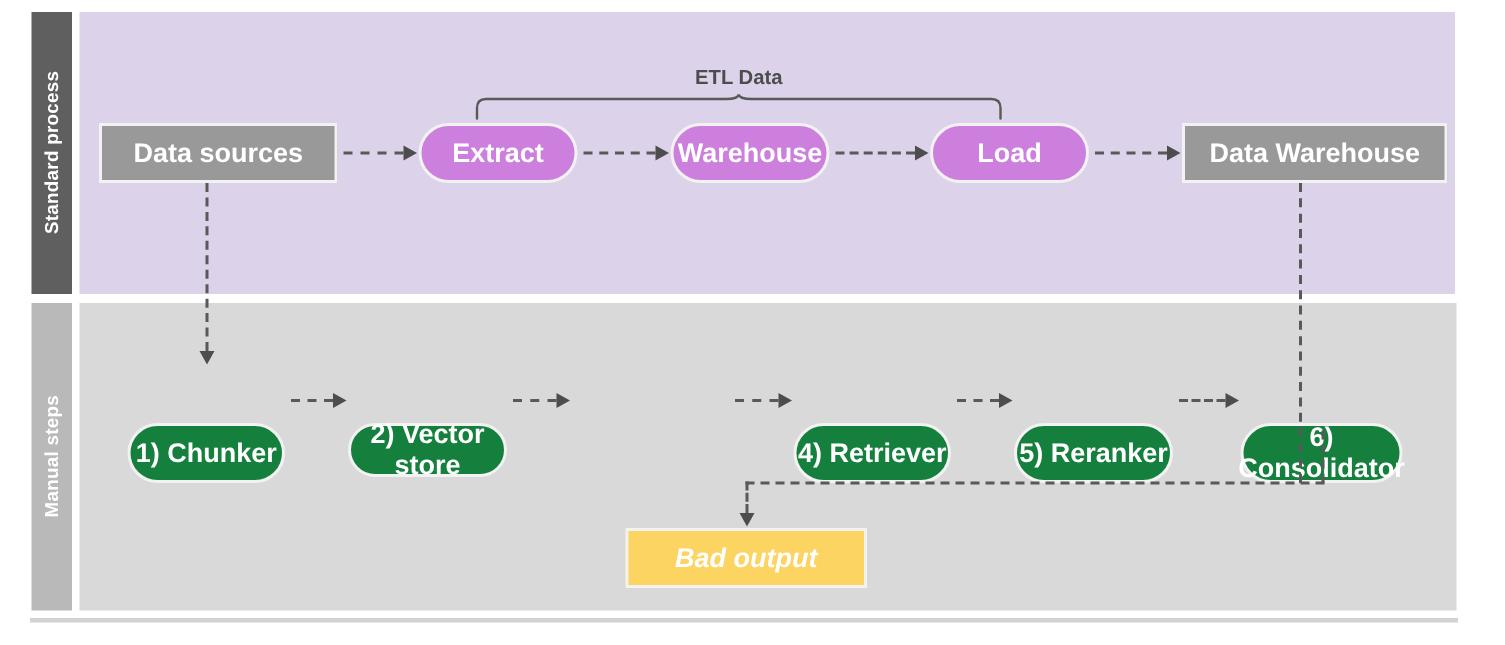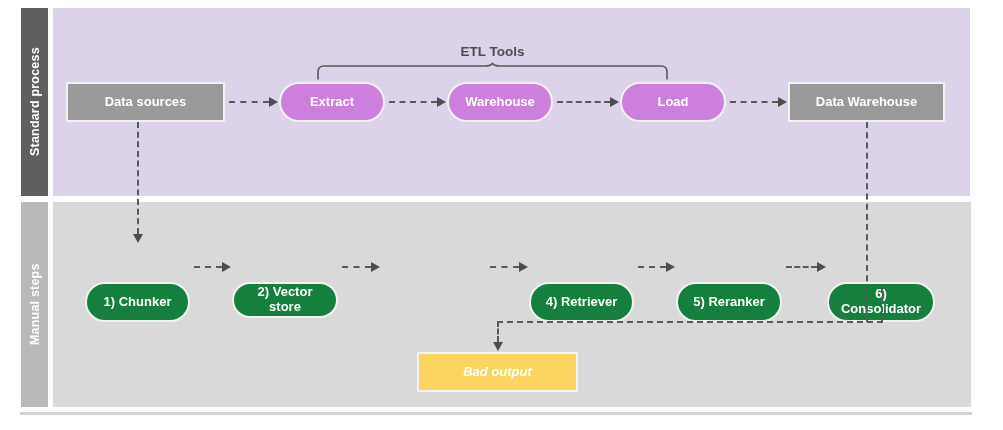--- a/index.html
+++ b/index.html
@@ -48,21 +48,21 @@
   
   .node {
     position: absolute;
     box-sizing: border-box;
     display: flex;
     align-items: center;
     justify-content: center;
     text-align: center;
     color: #ffffff;
     font-weight: bold;
-    font-size: 13px;
+    font-size: 18px;
     line-height: 1.15;
     border: 2px solid #f2f2f2;
   }
   .node.rect   { border-radius: 0; }
   .node.pill   { border-radius: 22px; }
   .node.gray   { background: #999999; }
   .node.pillgray { background: #15803d; margin-top: 35px; }
   .node.magenta{ background: #cc7fdd; }
   .node.yellow { background: #fcd462; }
 
@@ -113,21 +113,21 @@
 
 <div id="canvas">
 
   <div class="lane-body-top"></div>
   <div class="lane-body-bot"></div>
 
   <div class="lane-label lane-top-label">Standard process</div>
 
   <div class="lane-label lane-bot-label">Manual steps</div>
 
-  <div class="brace-caption">ETL Tools</div>
+  <div class="brace-caption">ETL Data</div>
 
   <div class="brace">
     <svg width="353" height="18" viewBox="0 0 353 18" fill="none" xmlns="http://www.w3.org/2000/svg">
       <path d="M2 17 L2 10 Q2 4 8 4 L168 4 Q176 4 176.5 1 Q177 4 185 4 L345 4 Q351 4 351 10 L351 17" stroke="#595959" stroke-width="1.6" fill="none" stroke-linecap="round"></path>
     </svg>
   </div>
 
   <div class="node rect gray" style="left:66px;  top:82px;  width:159px; height:40px;">
     <span>Data sources</span>
   </div>
@@ -137,21 +137,21 @@
   </div>
 
   <div class="node pill magenta" style="left:447px; top:82px;  width:106px; height:40px;">
     <span>Warehouse</span>
   </div>
 
   <div class="node pill magenta" style="left:620px; top:82px;  width:106px; height:40px;">
     <span>Load</span>
   </div>
 
-  <div class="node rect gray" style="left:788px; top:82px;  width:157px; height:40px;">
+  <div class="node rect gray" style="left:788px; top:82px;  width:177px; height:40px;">
     <span>Data Warehouse</span>
   </div>
 
   <div class="dash-h" style="left:229px; top:101px; width:40px;"></div>
   <div class="arrow-r" style="left:269px; top:97px;"></div>
 
   <div class="dash-h" style="left:389px; top:101px; width:48px;"></div>
   <div class="arrow-r" style="left:437px; top:97px;"></div>
 
   <div class="dash-h" style="left:557px; top:101px; width:53px;"></div>

